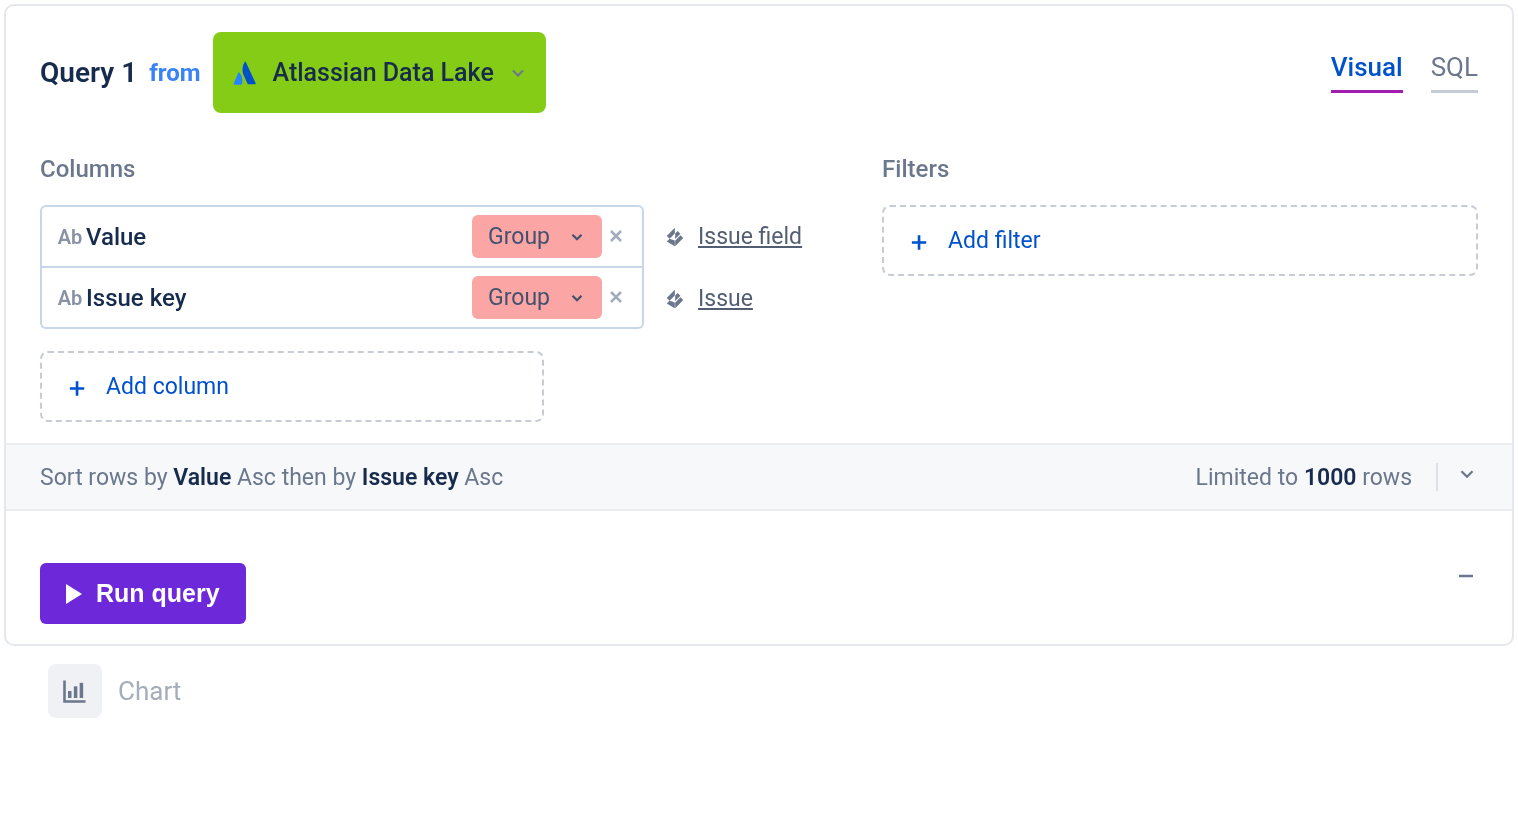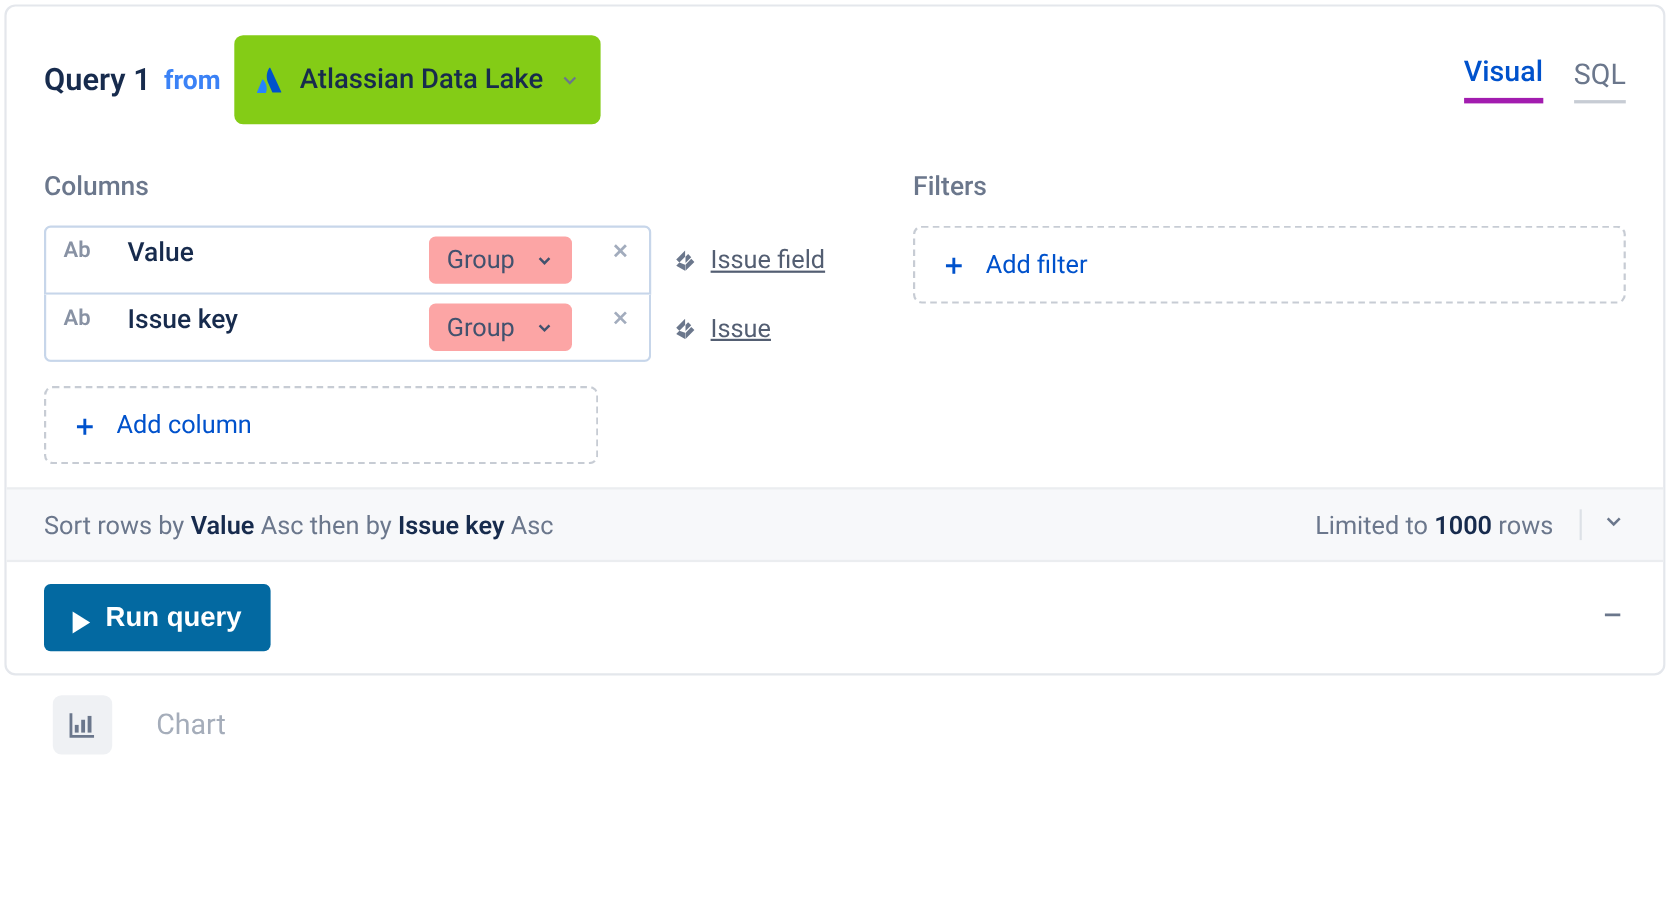--- a/index.html
+++ b/index.html
@@ -52,21 +52,21 @@
   .tabs { display: flex; gap: 28px; align-items: flex-end; }
   .tab {
     font-size: 26px;
     color: #6B778C;
     padding-bottom: 8px;
     cursor: pointer;
     border-bottom: 3px solid transparent;
   }
   .tab.active {
     color: #0052CC;
-    border-bottom: 5px solid #a21caf;
+    border-bottom: 3px solid #a21caf;
     font-weight: 500;
   }
   .tab.inactive { border-bottom: 3px solid #C7CCD4; }
   .body-row {
     display: flex;
     padding: 32px 34px 21px 34px;
     gap: 80px;
   }
   .col-section { flex: 0 0 auto; }
   .filter-section { flex: 1; }
@@ -77,25 +77,26 @@
     margin-bottom: 22px;
   }
   .column-row {
     display: flex;
     align-items: center;
     gap: 20px;
     margin-bottom: 0;
   }
   .column-pill {
     display: flex;
+    align-items: center;
     border: 2px solid #C7D6EA;
     border-radius: 6px;
     padding: 8px 12px;
-    width: 552px;
-    gap: 30px;
+    width: 604px;
+    gap: 0;
     background: #fff;
   }
   .column-row.second .column-pill { border-top: none; border-top-left-radius: 0; border-top-right-radius: 0; }
   .column-row.first .column-pill { border-bottom-left-radius: 0; border-bottom-right-radius: 0; }
   .type-badge {
     font-size: 20px;
     font-weight: 600;
     color: #8892A4;
     width: 32px;
     text-align: center;
@@ -160,37 +161,38 @@
   .limit-right { display: flex; align-items: center; gap: 24px; }
   .limit-chevron { color: #6B778C; padding-left: 18px; border-left: 2px solid #DDE1E7; }
   .run-bar {
     display: flex;
     justify-content: space-between;
     align-items: center;
     padding: 20px 34px;
   }
   .run-btn {
     display: flex;
-    align-items: flex-end;
+    align-items: center;
     gap: 14px;
-    background: #0369a1;
+    background: #6d28d9;
     color: #fff;
     font-size: 25px;
     font-weight: 600;
     border: none;
     border-radius: 6px;
     padding: 16px 26px;
     cursor: pointer;
+    margin-top: 32px;
   }
   .play-icon { width: 0; height: 0; border-top: 10px solid transparent; border-bottom: 10px solid transparent; border-left: 16px solid #fff; }
   .minimize-icon { color: #6B778C; font-size: 30px; cursor: pointer; }
   .chart-row {
     display: flex;
     align-items: center;
-    gap: 40px;
+    gap: 16px;
     padding: 18px 34px 0 44px;
   }
   .chart-icon-box {
     width: 54px; height: 54px;
     background: #EFF1F4;
     border-radius: 8px;
     display: flex; align-items: center; justify-content: center;
     color: #6B778C;
   }
   .chart-label { font-size: 26px; color: #A5ADBA; }

